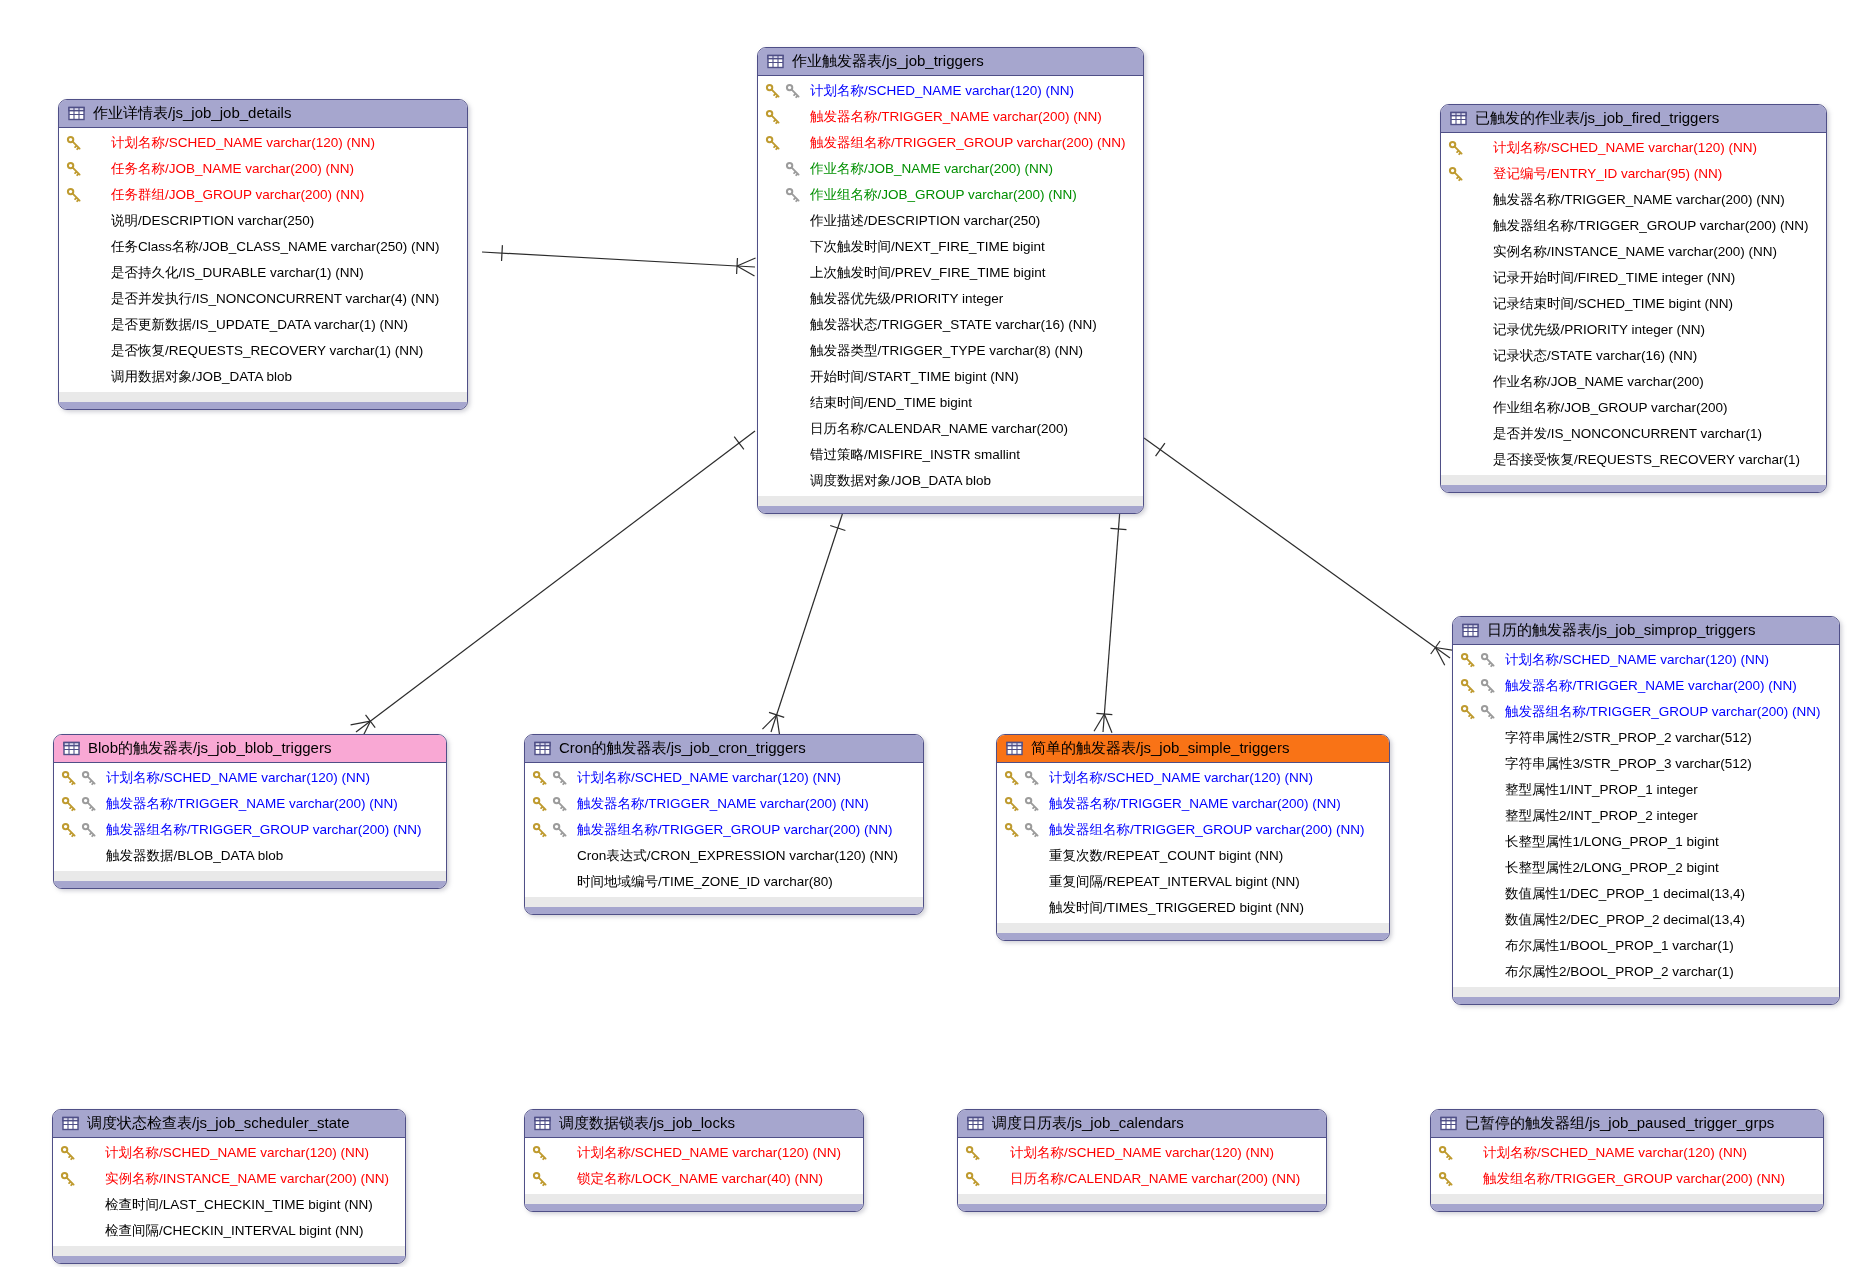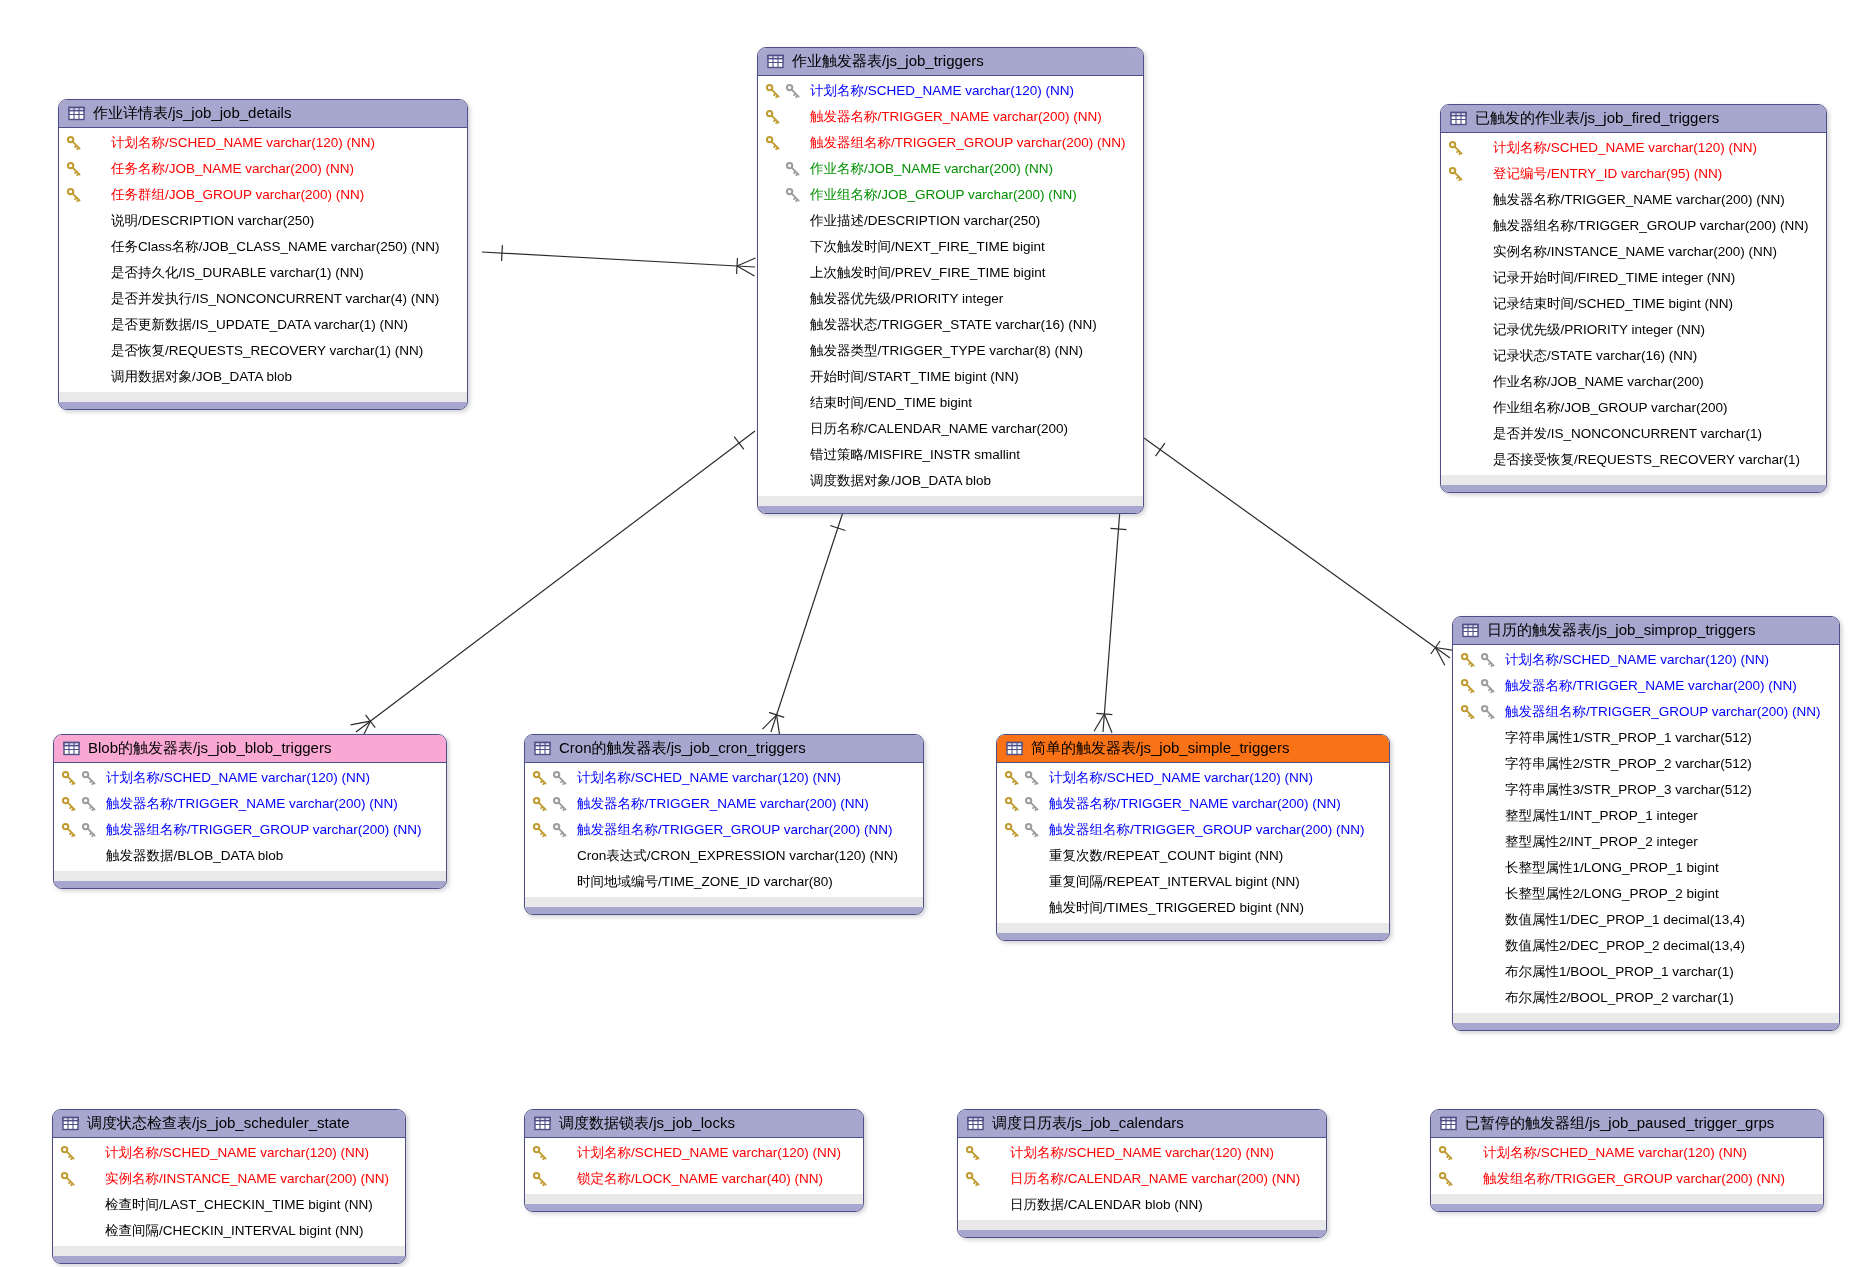--- a/index.html
+++ b/index.html
@@ -557,23 +557,20 @@
             </span>
             <span class="keyslot2">
               <svg viewBox="0 0 16 16" class="keyicon">
                 <circle cx="4.6" cy="4.6" r="2.7" fill="none" stroke="#9c9c9c" stroke-width="2"></circle>
                 <path d="M6.7 6.7 L13.6 13.6 M10.6 10.6 L9.1 12.1 M12.7 12.7 L11.2 14.2" fill="none" stroke="#9c9c9c" stroke-width="1.9" stroke-linecap="round"></path>
               </svg>
             </span>
             <span class="collabel c-pkfk">触发器组名称/TRIGGER_GROUP varchar(200) (NN)</span>
           </div>
           <div class="trow">
-            <span class="collabel c-normal">字符串属性1/STR_PROP_1 varchar(512)</span>
-          </div>
-          <div class="trow">
             <span class="collabel c-normal">字符串属性2/STR_PROP_2 varchar(512)</span>
           </div>
           <div class="trow">
             <span class="collabel c-normal">字符串属性3/STR_PROP_3 varchar(512)</span>
           </div>
           <div class="trow">
             <span class="collabel c-normal">整型属性1/INT_PROP_1 integer</span>
           </div>
           <div class="trow">
             <span class="collabel c-normal">整型属性2/INT_PROP_2 integer</span>
@@ -690,23 +687,20 @@
             <span class="collabel c-pk">计划名称/SCHED_NAME varchar(120) (NN)</span>
           </div>
           <div class="trow">
             <span class="keyslot1">
               <svg viewBox="0 0 16 16" class="keyicon">
                 <circle cx="4.6" cy="4.6" r="2.7" fill="none" stroke="#bf9b30" stroke-width="2"></circle>
                 <path d="M6.7 6.7 L13.6 13.6 M10.6 10.6 L9.1 12.1 M12.7 12.7 L11.2 14.2" fill="none" stroke="#bf9b30" stroke-width="1.9" stroke-linecap="round"></path>
               </svg>
             </span>
             <span class="collabel c-pk">日历名称/CALENDAR_NAME varchar(200) (NN)</span>
-          </div>
-          <div class="trow">
-            <span class="collabel c-normal">日历数据/CALENDAR blob (NN)</span>
           </div>
         </div>
         <div class="tfoot"></div>
         <div class="tbottom" style="background: rgb(166, 166, 206);"></div>
       </div>
       <div class="erd-table" style="left: 1430px; top: 1109px; width: 392px;">
         <div class="thead" style="background: rgb(166, 166, 206);">
           <svg viewBox="0 0 17 15" class="gridicon">
             <rect x="1" y="1.5" width="15" height="12" fill="#ffffff" stroke="#4f4f87" stroke-width="1.4"></rect>
             <rect x="1" y="1.5" width="15" height="3.2" fill="#d6d6ea" stroke="#4f4f87" stroke-width="1.4"></rect>

